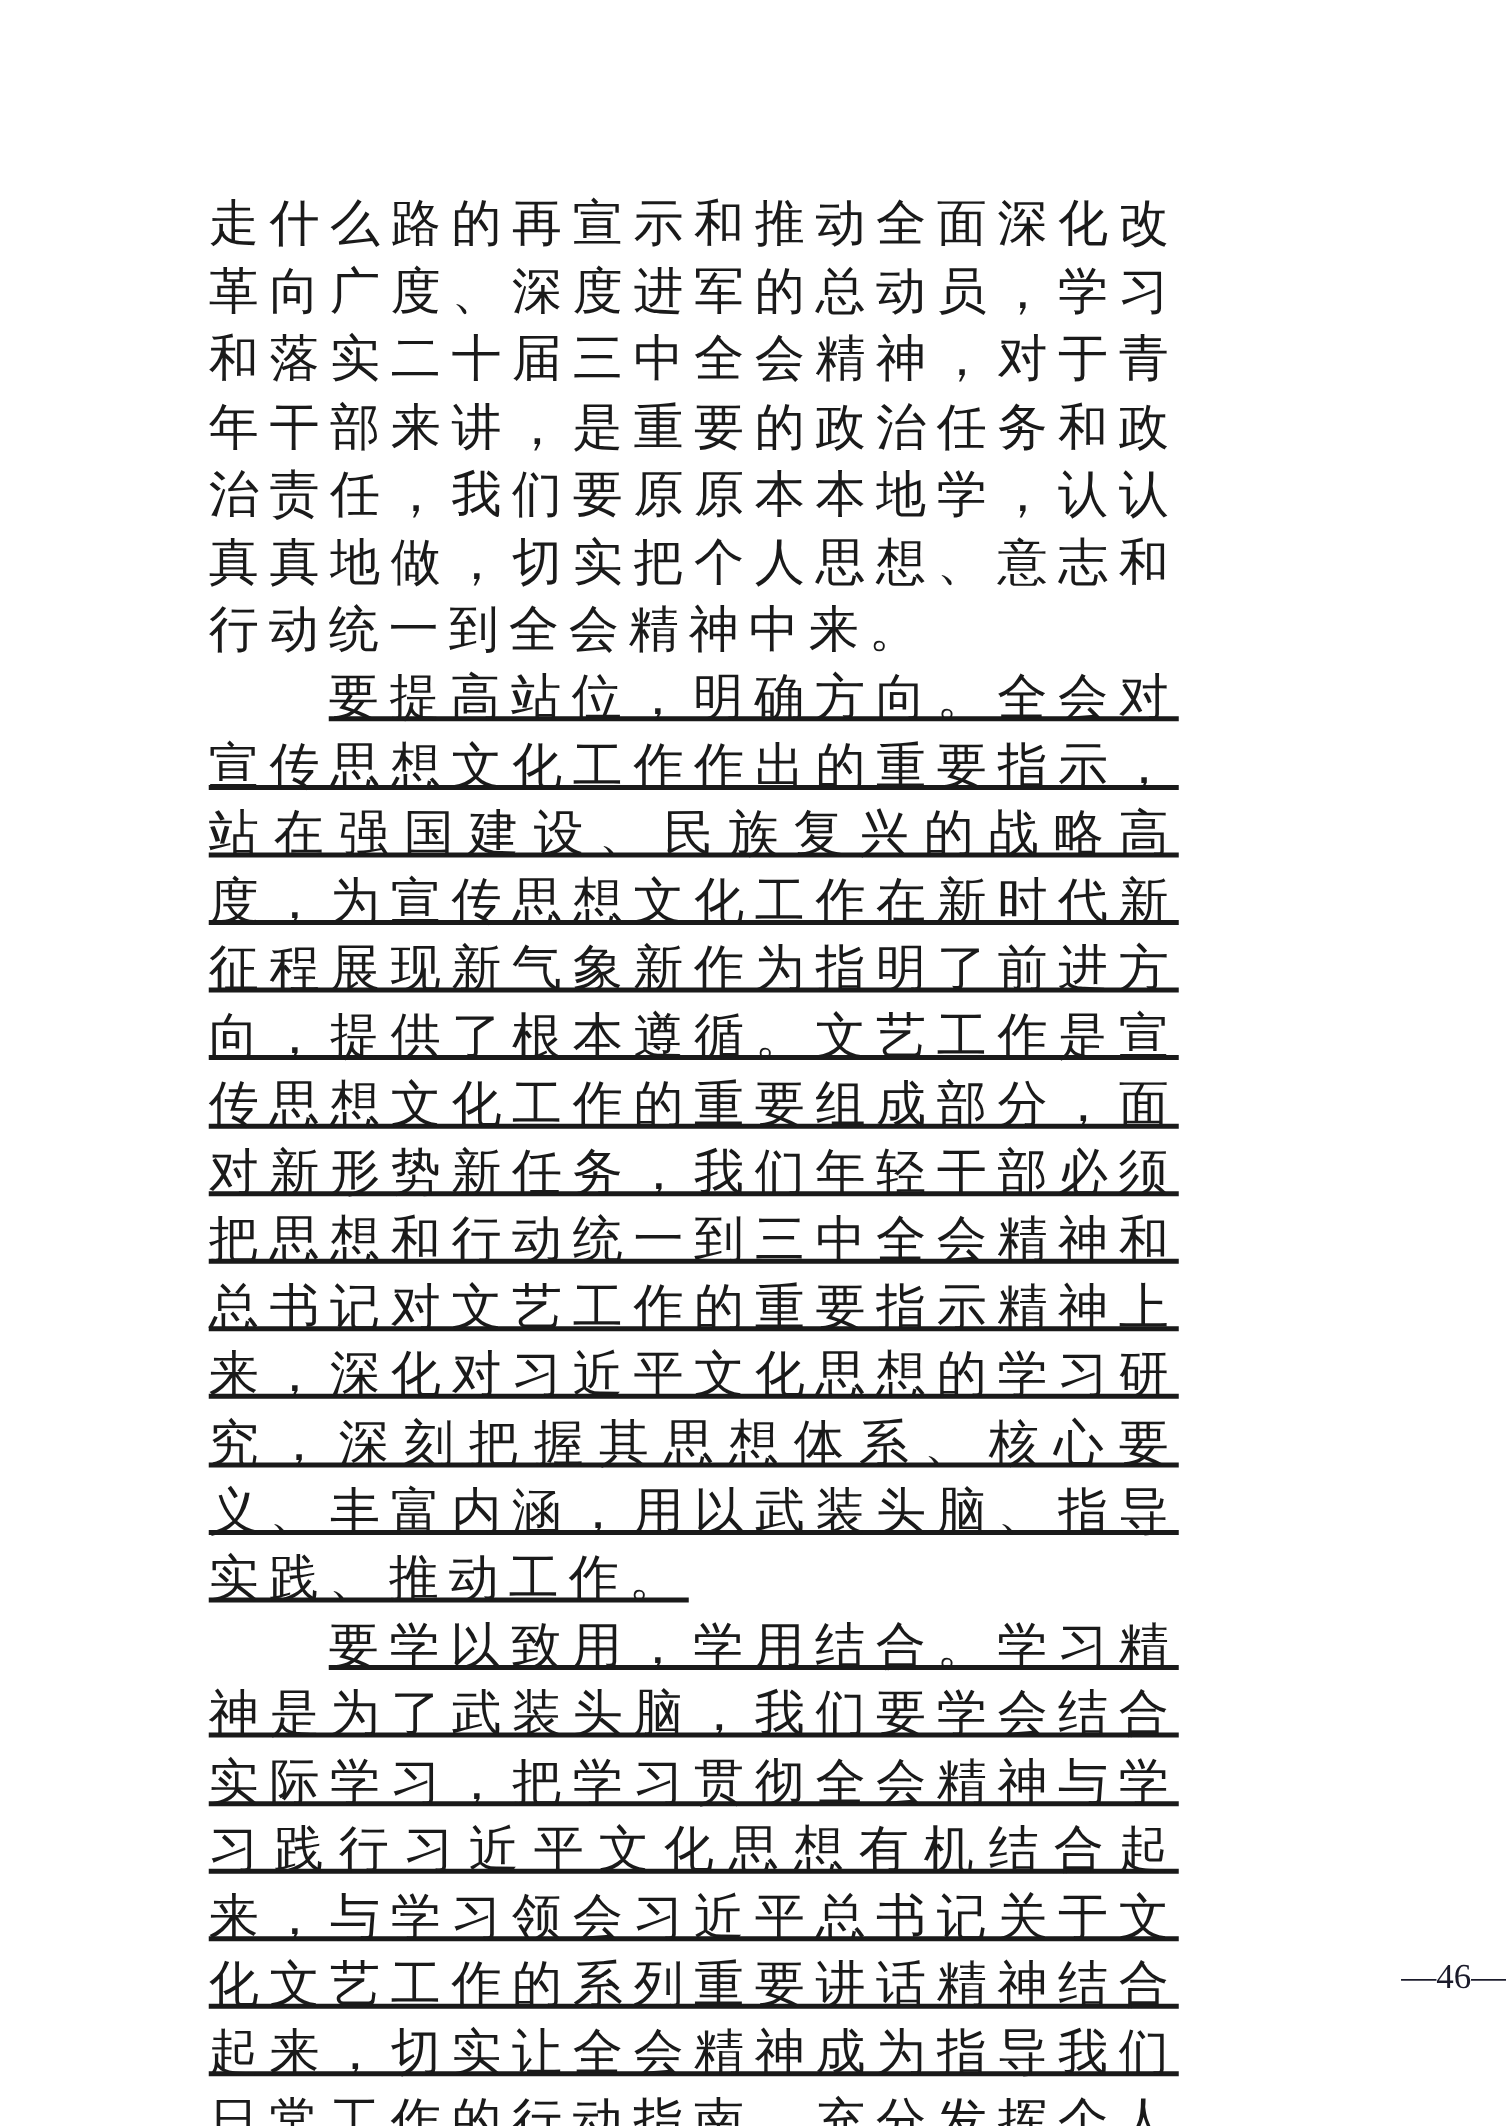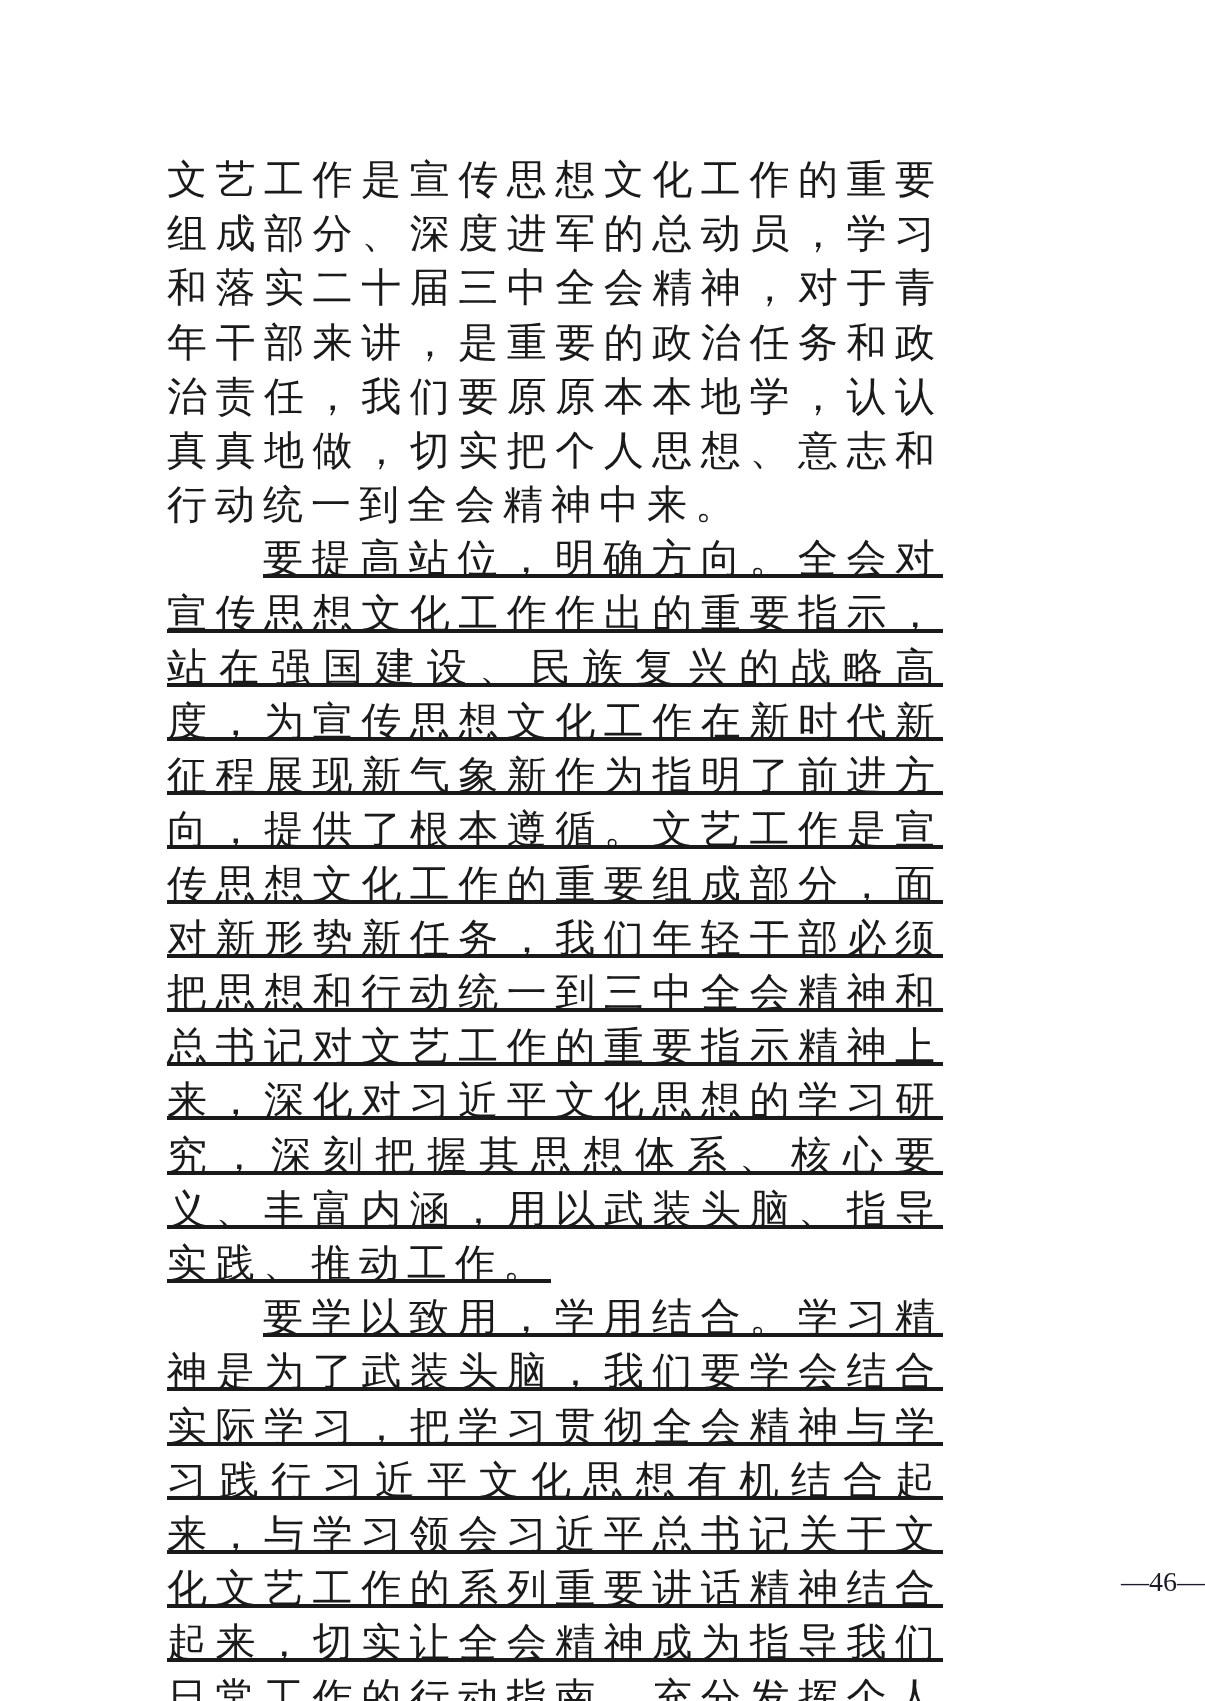--- a/index.html
+++ b/index.html
@@ -19,18 +19,18 @@
     position:absolute; left:0; width:1205px; top:1566px; text-align:right;
     font-family: "Liberation Serif", "DejaVu Serif", serif;
     font-size:28px; color:#1a1a2a;
   }
 </style>
 </head>
 <body>
 
 <div class="page">
   <div class="text-block">
-    <p class="para">文艺工作是宣传思想文化工作的重要组成部分、深度进军的总动员，学习和落实二十届三中全会精神，对于青年干部来讲，是重要的政治任务和政治责任，我们要原原本本地学，认认真真地做，切实把个人思想、意志和行动统一到全会精神中来。</p>
+    <p class="para">走什么路的再宣示和推动全面深化改革向广度、深度进军的总动员，学习和落实二十届三中全会精神，对于青年干部来讲，是重要的政治任务和政治责任，我们要原原本本地学，认认真真地做，切实把个人思想、意志和行动统一到全会精神中来。</p>
     <p class="para indent">要提高站位，明确方向。全会对宣传思想文化工作作出的重要指示，站在强国建设、民族复兴的战略高度，为宣传思想文化工作在新时代新征程展现新气象新作为指明了前进方向，提供了根本遵循。文艺工作是宣传思想文化工作的重要组成部分，面对新形势新任务，我们年轻干部必须把思想和行动统一到三中全会精神和总书记对文艺工作的重要指示精神上来，深化对习近平文化思想的学习研究，深刻把握其思想体系、核心要义、丰富内涵，用以武装头脑、指导实践、推动工作。</p>
     <p class="para indent">要学以致用，学用结合。学习精神是为了武装头脑，我们要学会结合实际学习，把学习贯彻全会精神与学习践行习近平文化思想有机结合起来，与学习领会习近平总书记关于文化文艺工作的系列重要讲话精神结合起来，切实让全会精神成为指导我们日常工作的行动指南。充分发挥个人优势，立足协会工作，把专业工作和日常行政工作有机统筹，既要完成好文联机关和协会的日</p>
   </div>
   <div class="page-number">—46—</div>
 </div>
 
 </body></html>

